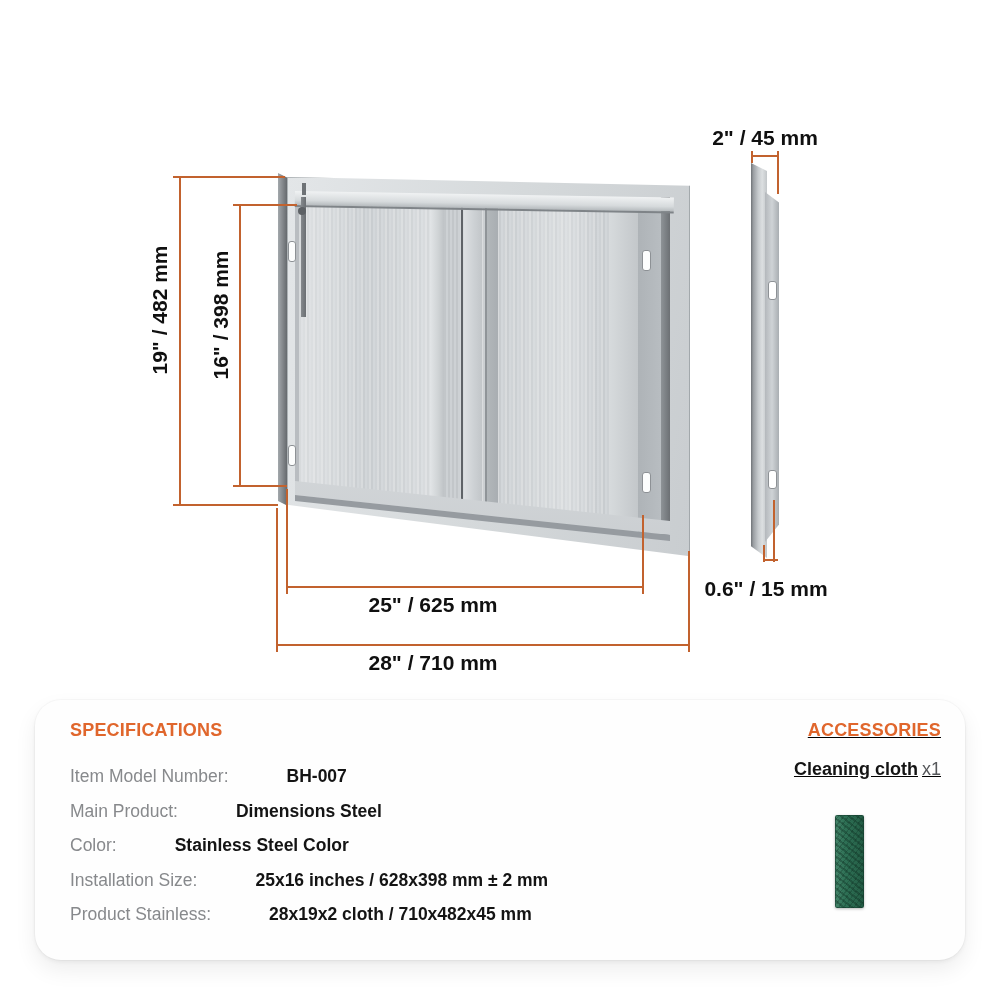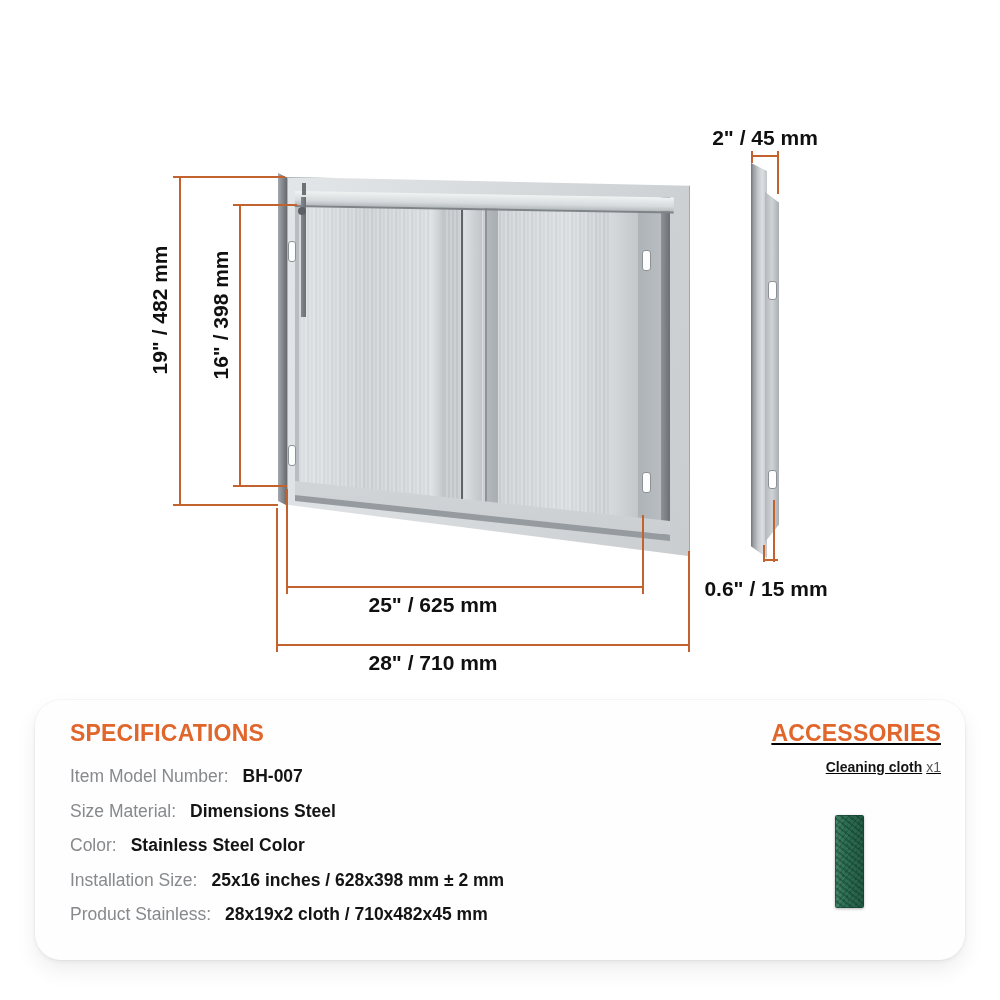--- a/index.html
+++ b/index.html
@@ -62,26 +62,26 @@
   
   .dl{position:absolute;background:#c2622e;}
   .dim-label{position:absolute;font-size:21px;font-weight:700;color:#101010;white-space:nowrap;
     transform:translate(-50%,-50%);}
   .dim-label.vert{transform:translate(-50%,-50%) rotate(-90deg);}
 
   
   .card{left:35px;top:700px;width:930px;height:260px;background:#fefefe;border-radius:26px;
     box-shadow:0 2px 4px rgba(0,0,0,.05),0 10px 22px rgba(0,0,0,.07),0 0 0 1px rgba(0,0,0,.025);}
   .specs{position:absolute;left:35px;top:20px;width:620px;}
-  .section-title{font-size:23px;font-weight:700;color:#e0662c;height:39px;letter-spacing:.2px;}
+  .section-title{font-size:18px;font-weight:700;color:#e0662c;height:39px;letter-spacing:.2px;}
   .spec-row{font-size:17.5px;line-height:34.6px;color:#87898c;font-weight:400;}
   .spec-row .lbl{margin-right:14px;}
-  .spec-row .val{color:#141414;font-weight:700;}
+  .spec-row .val{color:#141414;font-weight:700;margin-left:44px;}
   .accs{position:absolute;left:676px;top:20px;width:230px;text-align:right;text-decoration:underline;}
-  .acc-item{font-size:14px;color:#141414;font-weight:700;}
+  .acc-item{font-size:18px;color:#141414;font-weight:700;}
   .acc-qty{font-weight:400;color:#55575a;margin-left:4px;}
   .cloth{position:absolute;left:800px;top:115px;width:29px;height:93px;border-radius:2px;
     background:
       repeating-linear-gradient(38deg,rgba(10,40,28,.32) 0 2px,rgba(0,0,0,0) 2px 5px),
       repeating-linear-gradient(-52deg,rgba(12,45,32,.26) 0 1px,rgba(0,0,0,0) 1px 4px),
       linear-gradient(90deg,#45856a,#2e7055 35%,#27634a 80%,#225a43);
     box-shadow:0 1px 3px rgba(0,0,0,.28), inset 0 0 0 1px rgba(20,60,45,.55);}
 </style>
 </head>
 <body>
@@ -160,21 +160,21 @@
   <div class="dim-label" style="left:766px;top:589px;">0.6" / 15 mm</div>
 
   <div class="abs card">
 
     <div class="specs">
       <div class="section-title">SPECIFICATIONS</div>
       <div class="spec-row">
         <span class="lbl">Item Model Number:</span><span class="val">BH-007</span>
       </div>
       <div class="spec-row">
-        <span class="lbl">Size Material:</span><span class="val">Dimensions Steel</span>
+        <span class="lbl">Main Product:</span><span class="val">Dimensions Steel</span>
       </div>
       <div class="spec-row">
         <span class="lbl">Color:</span><span class="val">Stainless Steel Color</span>
       </div>
       <div class="spec-row">
         <span class="lbl">Installation Size:</span><span class="val">25x16 inches / 628x398 mm ± 2 mm</span>
       </div>
       <div class="spec-row">
         <span class="lbl">Product Stainless:</span><span class="val">28x19x2 cloth / 710x482x45 mm</span>
       </div>

